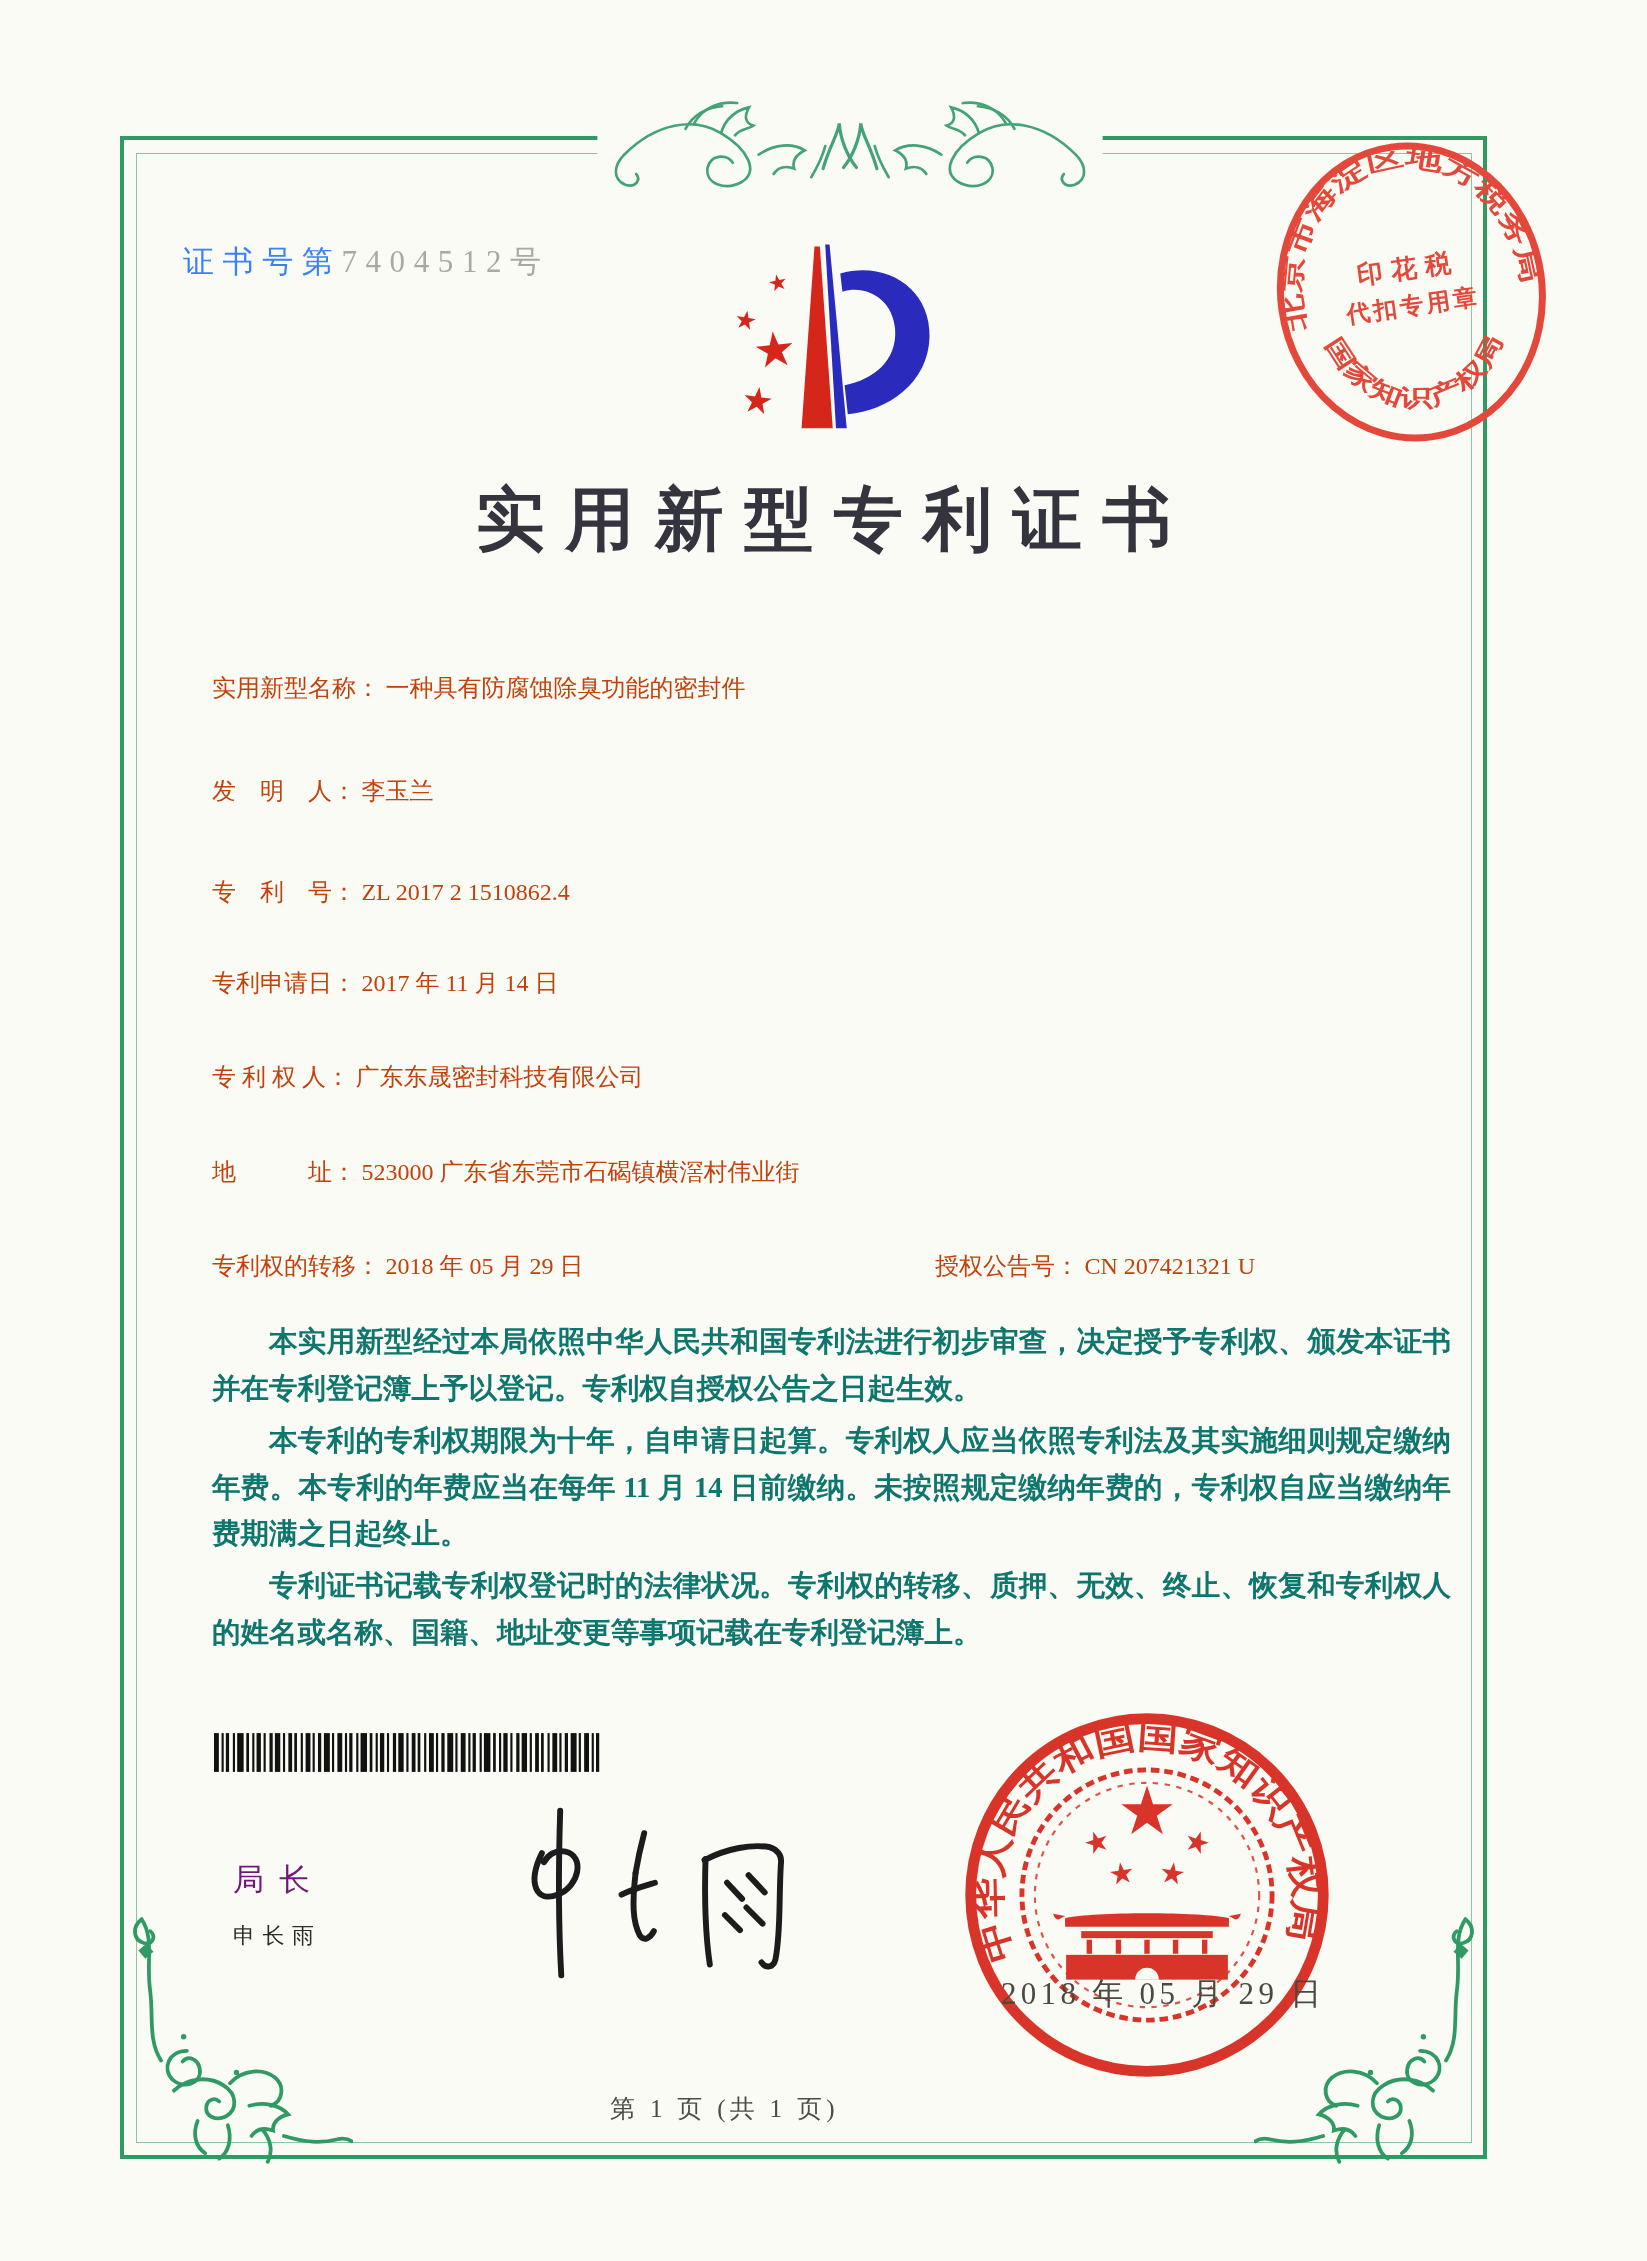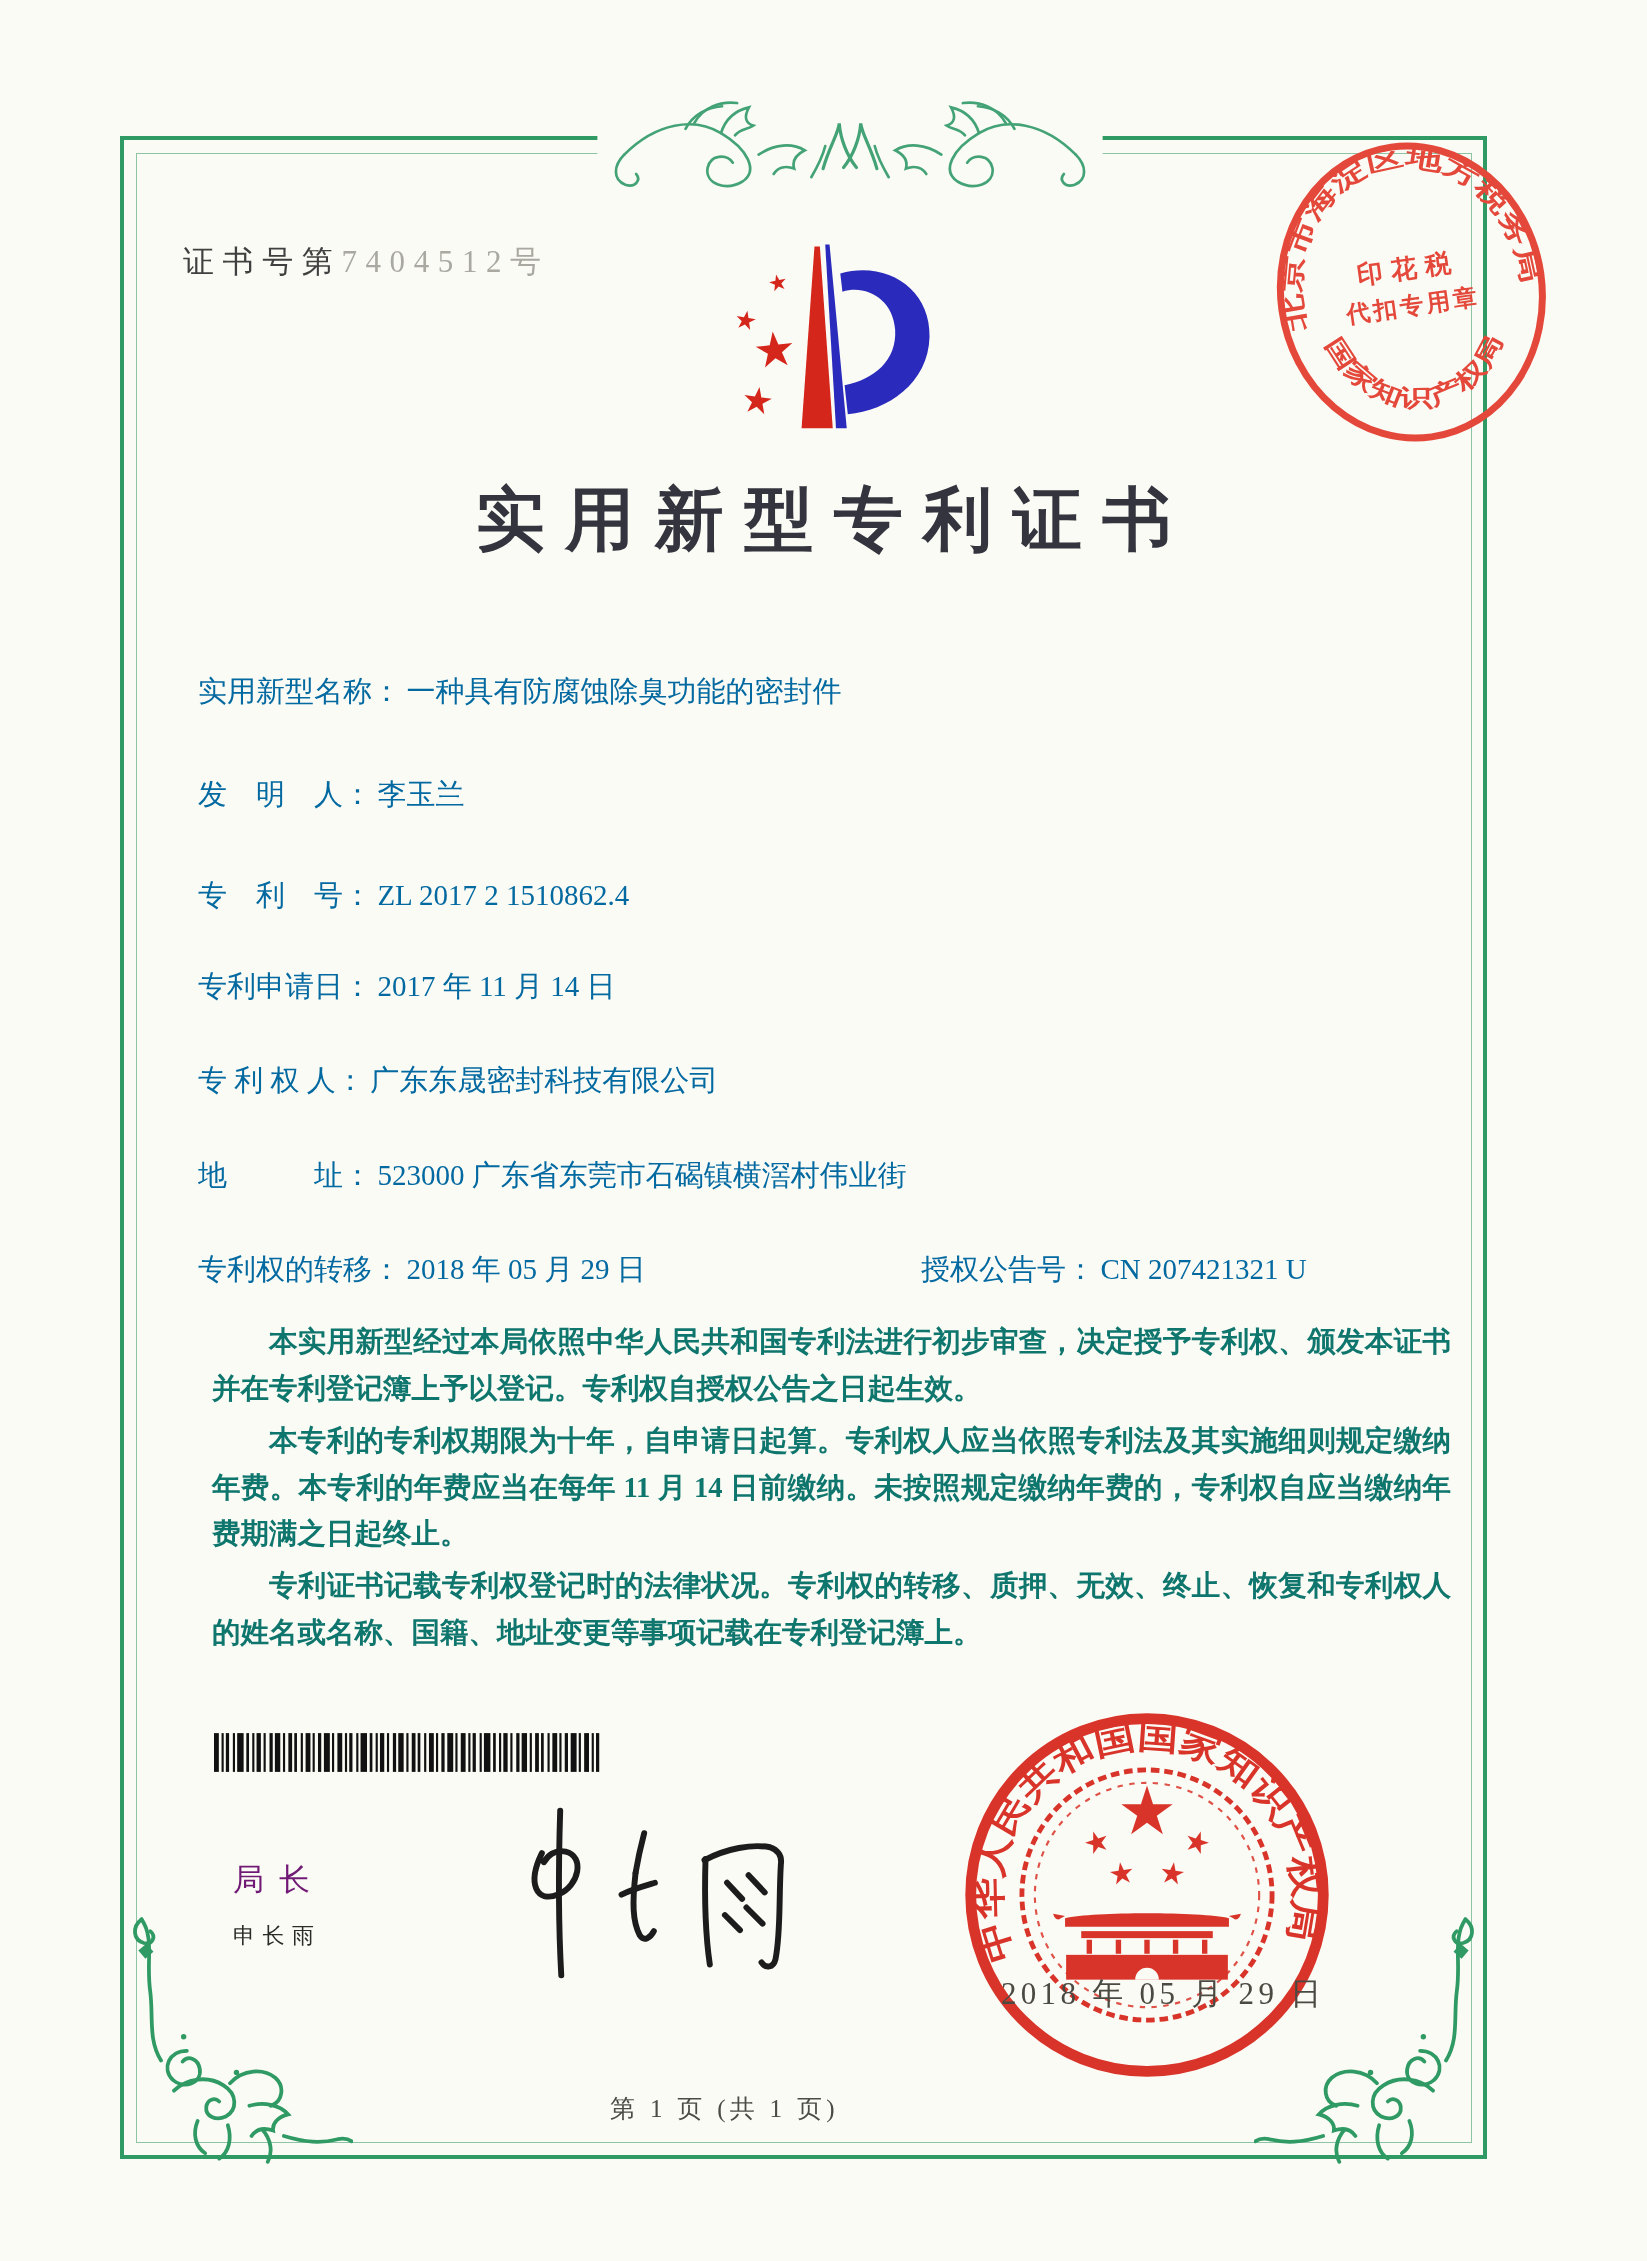--- a/index.html
+++ b/index.html
@@ -17,29 +17,29 @@
   }
   .frame-inner{
     left:136px;top:153px;width:1336px;height:1990px;
     border:1.6px solid #8cc4a4;box-sizing:border-box;
   }
   
   .cert-no{
     left:183px;top:241px;font-size:31px;letter-spacing:8.6px;
     color:#a9a9a2;white-space:nowrap;
   }
-  .cert-no .faint{color:#404040;margin-top:32px;}
+  .cert-no .faint{color:#3b82f6;margin-top:32px;}
   
   .title{
     left:0;top:474px;width:1647px;text-align:center;
     font-size:69px;font-weight:bold;color:#34343f;
     letter-spacing:20.5px;text-indent:20.5px;white-space:nowrap;
   }
   
-  .row{left:198px;width:1250px;font-size:29px;color:#0369a1;white-space:nowrap;}
+  .row{left:212px;width:1250px;font-size:24px;color:#c2410c;white-space:nowrap;}
   .row .val{margin-left:5.4px;}
   .grant-no{position:absolute;left:723px;top:0;}
   
   .body-text{
     left:212px;top:1319px;width:1239px;
     font-size:28.5px;line-height:1.64;color:#0f766e;text-align:justify;font-weight:bold;
   }
   .body-text p{margin:0 0 5.4px 0;text-indent:2em;}
   
   .signoff-title{left:233px;top:1859px;font-size:31px;letter-spacing:15px;color:#701a75;font-family:"Liberation Sans","DejaVu Sans",sans-serif;}

